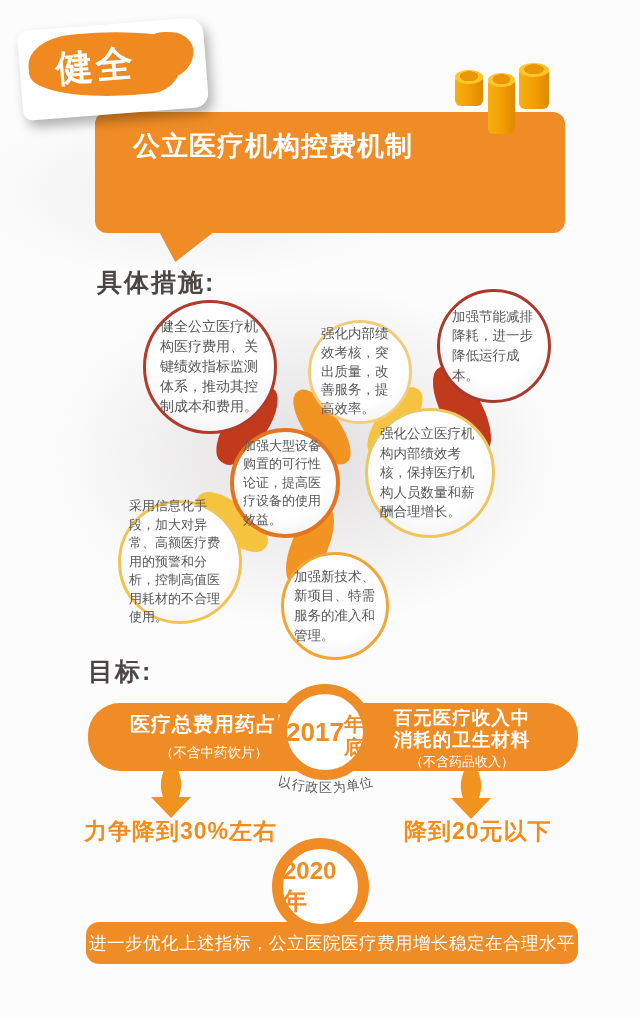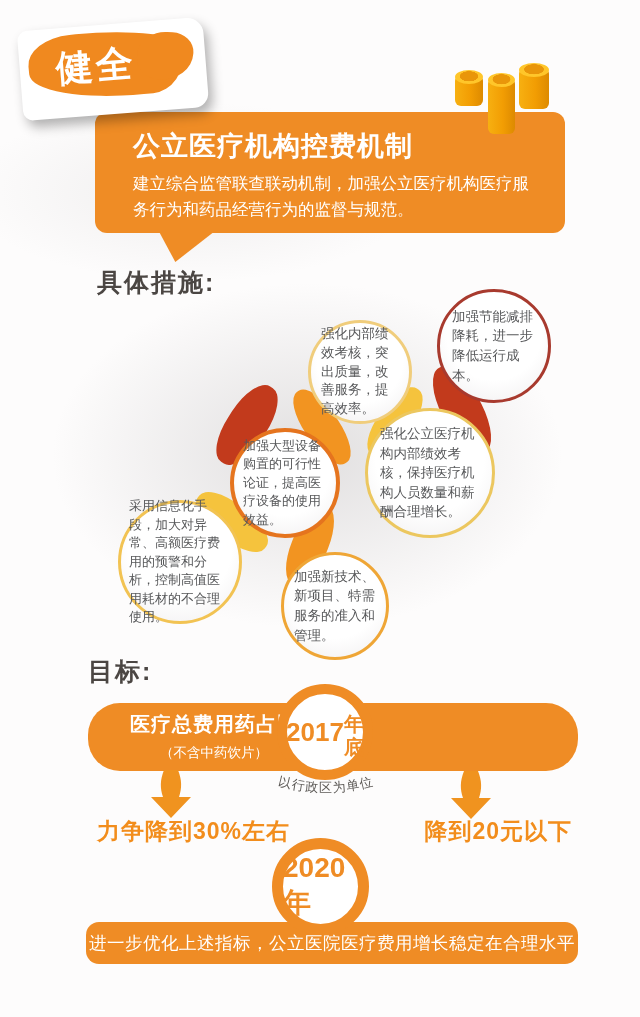--- a/index.html
+++ b/index.html
@@ -84,27 +84,27 @@
   .circle-2017 .y { font-size:26px; line-height:1; }
   .circle-2017 .s { font-size:20px; line-height:1.15; margin-top:8px; }
 
   .arc-note { position:absolute; left:252px; top:770px; width:148px; height:40px; z-index:2; }
   .arc-note text { font-size:13px; fill:#5c5956; letter-spacing:1px; }
 
   .goal-arrow { position:absolute; width:46px; height:48px; z-index:2; }
   .ga-left { left:148px; top:770px; }
   .ga-right { left:448px; top:771px; }
 
-  .target-text { position:absolute; top:816px; font-size:23px; font-weight:bold; color:#f28d1c; text-align:right; letter-spacing:1px; white-space:nowrap; }
+  .target-text { position:absolute; top:816px; font-size:23px; font-weight:bold; color:#f28d1c; text-align:left; letter-spacing:1px; white-space:nowrap; }
   .tt-left { left:84px; width:206px; }
   .tt-right { left:404px; width:168px; }
 
   .circle-2020 { position:absolute; left:272px; top:838px; width:97px; height:97px; border-radius:50%;
     background:#ffffff; border:11px solid #ef8c25; z-index:3;
-    display:flex; align-items:center; justify-content:center; color:#ef8c25; font-weight:bold; font-size:28px; }
+    display:flex; align-items:center; justify-content:center; color:#ef8c25; font-weight:bold; font-size:24px; }
 
   .bottom-bar { position:absolute; left:86px; top:922px; width:492px; height:42px; background:#ef8c25; border-radius:13px; z-index:2;
     display:flex; align-items:center; justify-content:center; }
   .bottom-bar span { color:#ffffff; font-size:17.5px; font-weight:normal; white-space:nowrap; letter-spacing:0.5px; }
 </style>
 </head>
 <body>
 
 <div class="canvas">
   <div class="bg-wash"></div>
@@ -125,32 +125,34 @@
         <div class="cyl-top"></div>
       </div>
     <div class="cyl cyl-c">
         <div class="cyl-top"></div>
       </div>
   </div>
 
   <div class="main-box">
     <div class="tail"></div>
     <div class="main-title">公立医疗机构控费机制</div>
-    <div class="main-body">建立综合监管联查联动机制，加强公立医疗机构医疗服务行为和药品经营行为的监督与规范。</div>
   </div>
 
   <div class="sec-heading h-measures">具体措施:</div>
 
   <div class="conn conn-red cn1"></div>
   <div class="conn conn-orange cn2"></div>
   <div class="conn conn-yellow cn3"></div>
   <div class="conn conn-red cn4"></div>
   <div class="conn conn-yellow cn5"></div>
   <div class="conn conn-orange cn6"></div>
 
+  <div class="bubble b1">
+      <span>健全公立医疗机构医疗费用、关键绩效指标监测体系，推动其控制成本和费用。</span>
+    </div>
   <div class="bubble b2">
       <span>强化内部绩效考核，突出质量，改善服务，提高效率。</span>
     </div>
   <div class="bubble b3">
       <span>加强节能减排降耗，进一步降低运行成本。</span>
     </div>
   <div class="bubble b5">
       <span>加强大型设备购置的可行性论证，提高医疗设备的使用效益。</span>
     </div>
   <div class="bubble b4">
@@ -162,20 +164,25 @@
   <div class="bubble b7">
       <span>采用信息化手段，加大对异常、高额医疗费用的预警和分析，控制高值医用耗材的不合理使用。</span>
     </div>
 
   <div class="sec-heading h-goals">目标:</div>
 
   <div class="goal-banner">
     <div class="gb-left">
       <div class="t">医疗总费用药占比</div>
       <div class="s">（不含中药饮片）</div>
+    </div>
+    <div class="gb-right">
+      <div class="t">百元医疗收入中</div>
+      <div class="t">消耗的卫生材料</div>
+      <div class="s">（不含药品收入）</div>
     </div>
   </div>
 
   <div class="circle-2017">
     <div class="y">2017</div>
     <div class="s">年底</div>
   </div>
 
   <svg class="arc-note" viewBox="0 0 148 40">
     <defs>

